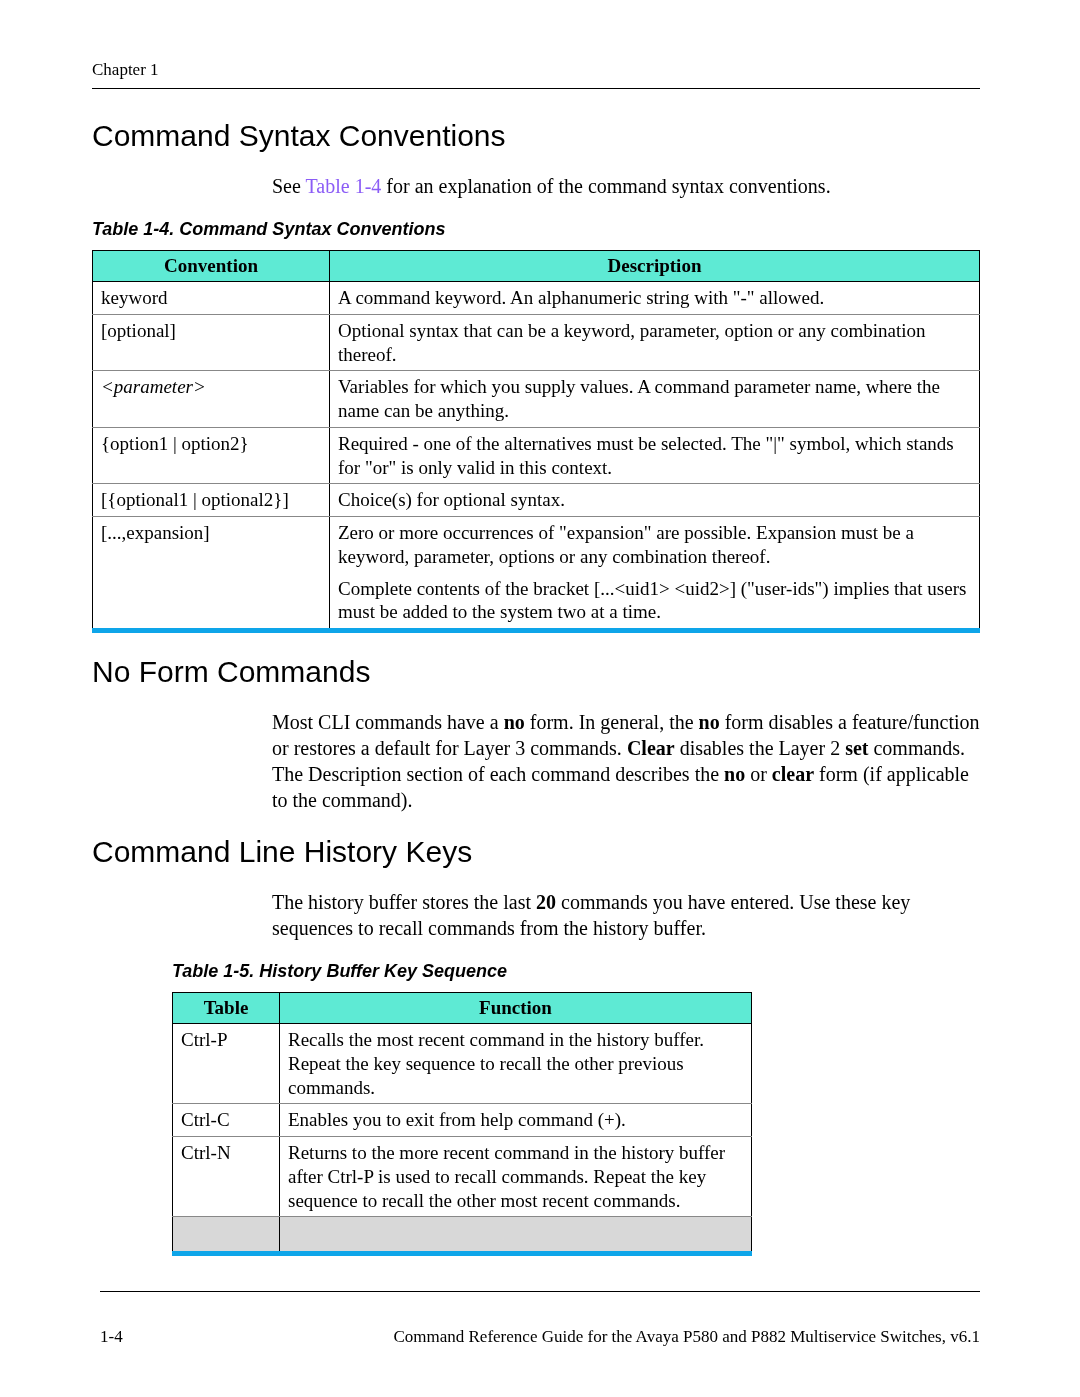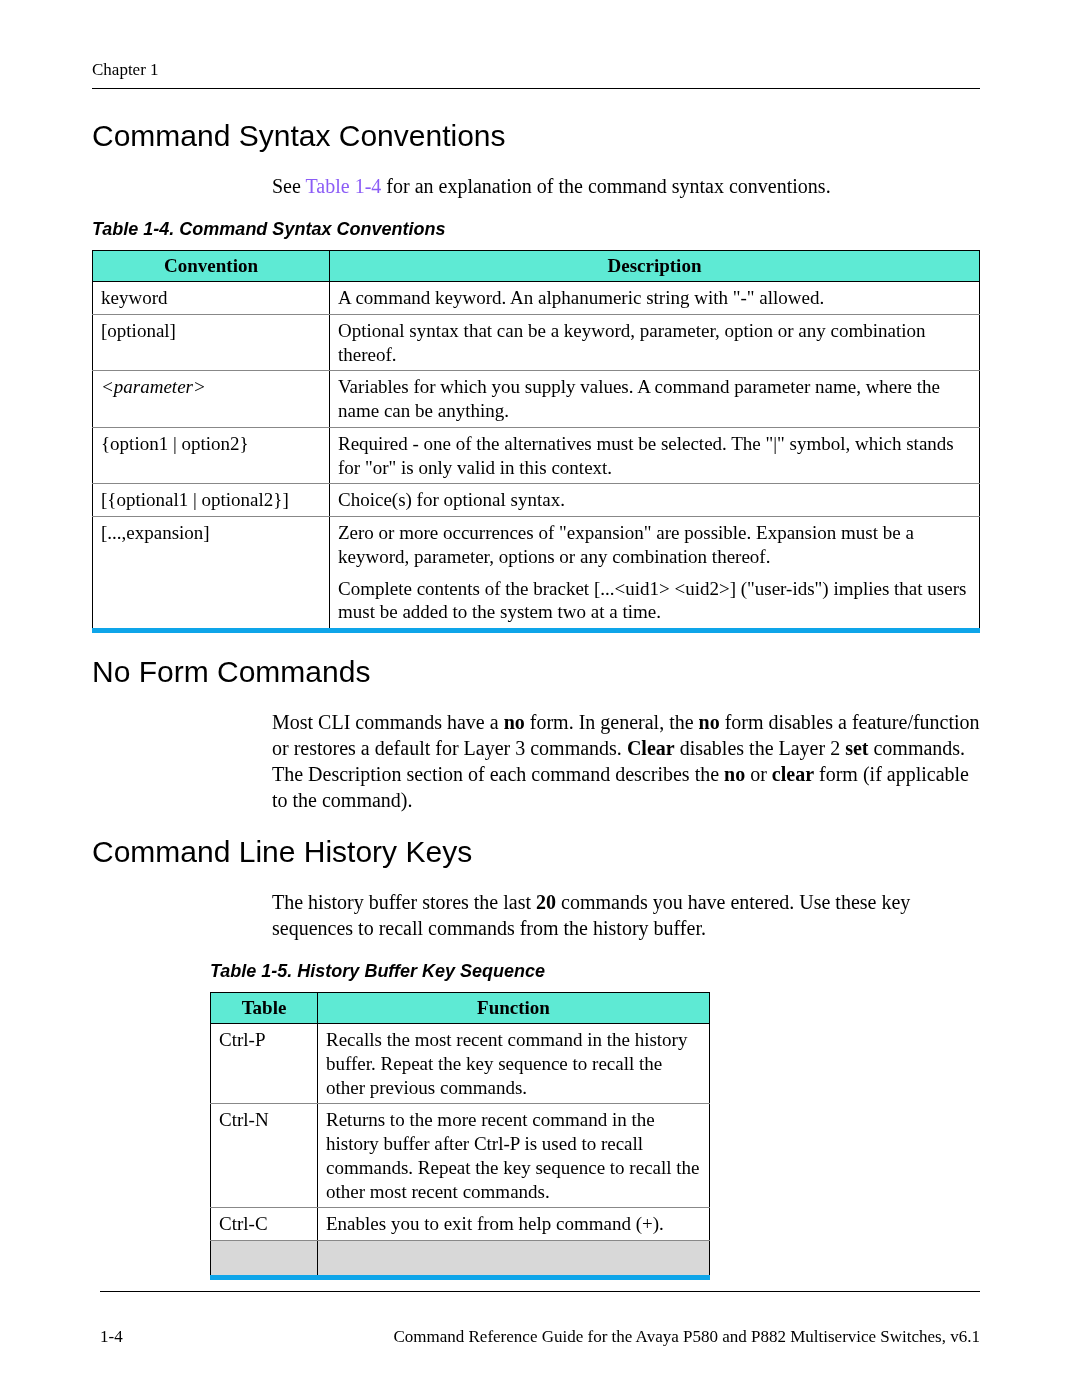--- a/index.html
+++ b/index.html
@@ -85,22 +85,22 @@
     border-top: 1.5px solid #000;
     margin: 0 0 10px 0;
   }
   .footer-line {
     display: flex;
     justify-content: space-between;
     font-size: 17px;
     margin-top: 35px;
   }
   .narrow-table {
-    width: 500px;
-    margin-left: 118px;
+    width: 580px;
+    margin-left: 80px;
   }
   .narrow-table .table-caption {
     margin-left: 0;
   }
   .t5-col1 { width: 90px; }
   .t4-col1 { width: 220px; }
   .empty-footer-row td {
     background: #d8d8d8;
     height: 26px;
     border-top: 1px solid #000;
@@ -177,26 +177,26 @@
           <th class="t5-col1">Table</th>
           <th>Function</th>
         </tr>
       </thead>
       <tbody>
         <tr>
           <td>Ctrl-P</td>
           <td>Recalls the most recent command in the history buffer. Repeat the key sequence to recall the other previous commands.</td>
         </tr>
         <tr>
+          <td>Ctrl-C</td>
+          <td>Enables you to exit from help command (+).</td>
+        </tr>
+        <tr>
           <td>Ctrl-N</td>
           <td>Returns to the more recent command in the history buffer after Ctrl-P is used to recall commands. Repeat the key sequence to recall the other most recent commands.</td>
-        </tr>
-        <tr>
-          <td>Ctrl-C</td>
-          <td>Enables you to exit from help command (+).</td>
         </tr>
         <tr class="empty-footer-row">
           <td></td>
           <td></td>
         </tr>
       </tbody>
     </table>
   </div>
 
   <div class="footer">

